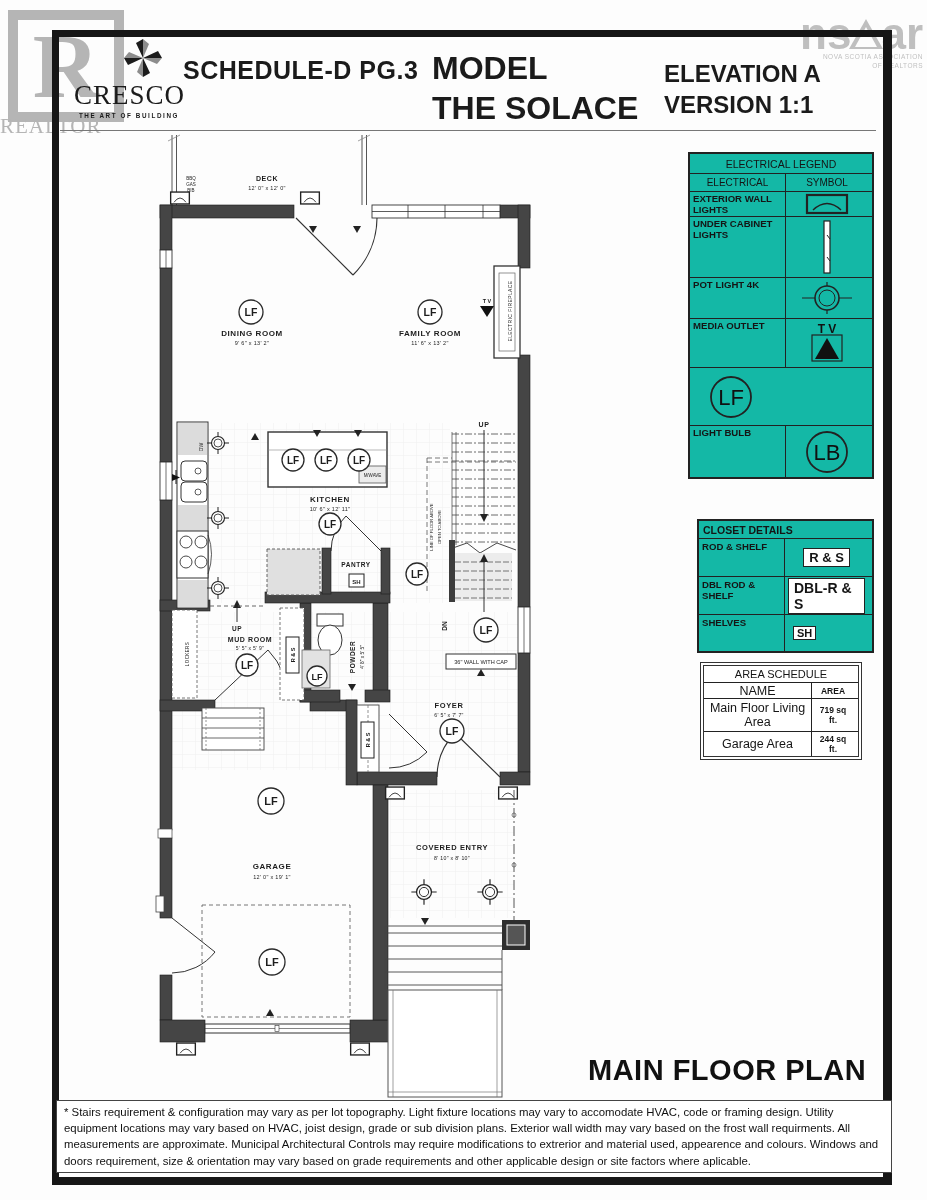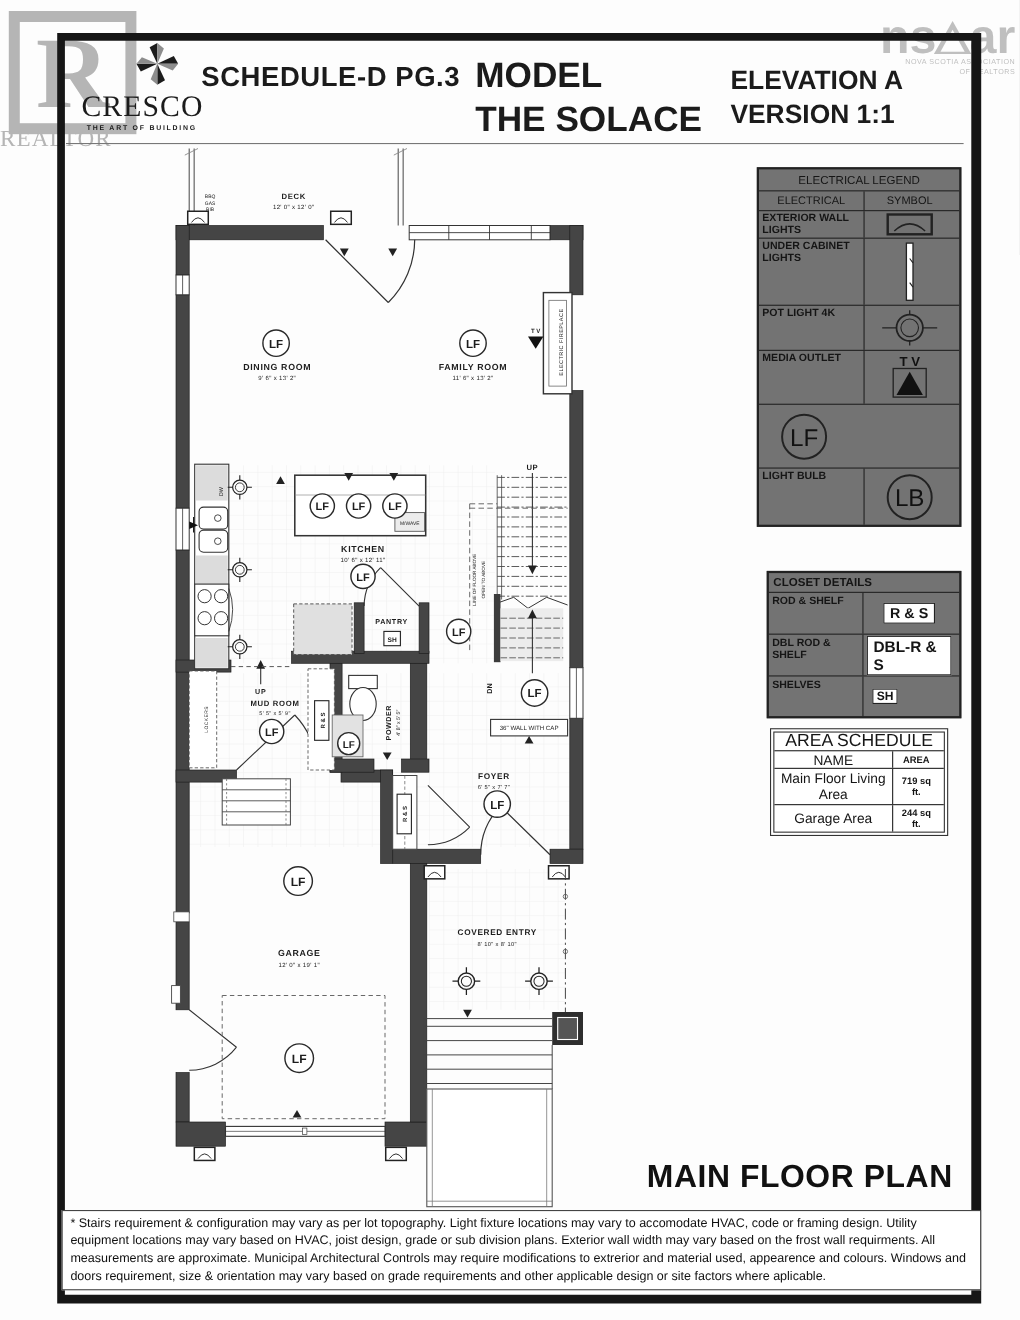--- a/index.html
+++ b/index.html
@@ -24,39 +24,39 @@
   #header-rule{position:absolute;left:60px;top:130px;width:816px;height:1px;background:#777;}
   
   .hdr{position:absolute;font-weight:bold;color:#1b1b1b;}
   #brand{left:74px;top:38px;width:110px;text-align:center;}
   #brand .bname{font-family:"Liberation Serif",serif;font-size:27px;letter-spacing:1px;font-weight:normal;margin-top:-2px;}
   #brand .btag{font-size:6.3px;letter-spacing:1.6px;margin-top:1px;}
   #t-schedule{left:183px;top:56px;font-size:25px;letter-spacing:.5px;}
   #t-model{left:432px;top:48px;font-size:32px;line-height:1.25;}
   #t-elev{left:664px;top:58px;font-size:24px;line-height:1.3;}
   
-  .tbl{position:absolute;background:#737373;border:2px solid #222;font-size:10px;}
+  .tbl{position:absolute;background:#14b8a6;border:2px solid #222;font-size:10px;}
   .trow{display:flex;border-top:1px solid #222;}
   .trow:first-child{border-top:none;}
   .tcell{padding:2px 3px;box-sizing:border-box;}
   .tl{border-right:1px solid #222;}
   .ctr{display:flex;align-items:center;justify-content:center;text-align:center;}
   #legend{left:688px;top:152px;width:182px;}
   #legend .title{height:19px;font-size:10.5px;}
   #legend .head{height:17px;font-size:10px;}
   #legend .lab{width:96px;font-weight:bold;font-size:9.6px;line-height:1.1;display:flex;align-items:flex-start;}
   #legend .sym{width:82px;display:flex;align-items:center;justify-content:center;}
   #closet{left:697px;top:519px;width:173px;}
   #closet .title{height:17px;font-size:10.5px;font-weight:bold;justify-content:flex-start;padding-left:4px;}
   #closet .lab{width:86px;font-weight:bold;font-size:9.6px;display:flex;align-items:flex-start;}
   #closet .sym{width:83px;display:flex;align-items:center;justify-content:center;}
   .tag{border:1.5px solid #222;padding:1px 5px;font-weight:bold;background:#fff;}
   #area{left:700px;top:662px;width:156px;padding:2px;background:#fff;border:1px solid #333;}
   #area .inner{border:1px solid #333;}
-  #area .title{height:16px;font-size:16px;}
+  #area .title{height:16px;font-size:11px;}
   #area .head{height:15px;font-size:9.5px;}
   #area .nm{width:108px;font-size:12.5px;}
   #area .ar{width:42px;font-size:8.5px;font-weight:bold;}
   
   #plan-title{position:absolute;left:588px;top:1054px;font-size:29px;font-weight:bold;letter-spacing:.5px;color:#111;}
   #disclaimer{position:absolute;left:56px;top:1100px;width:820px;border:1px solid #444;background:#fff;
       padding:3px 7px;font-size:11.4px;line-height:1.42;color:#101010;}
   
   #plan-svg{position:absolute;left:140px;top:130px;}
   #plan-svg text{font-family:"Liberation Sans",sans-serif;fill:#1d1d1d;}

